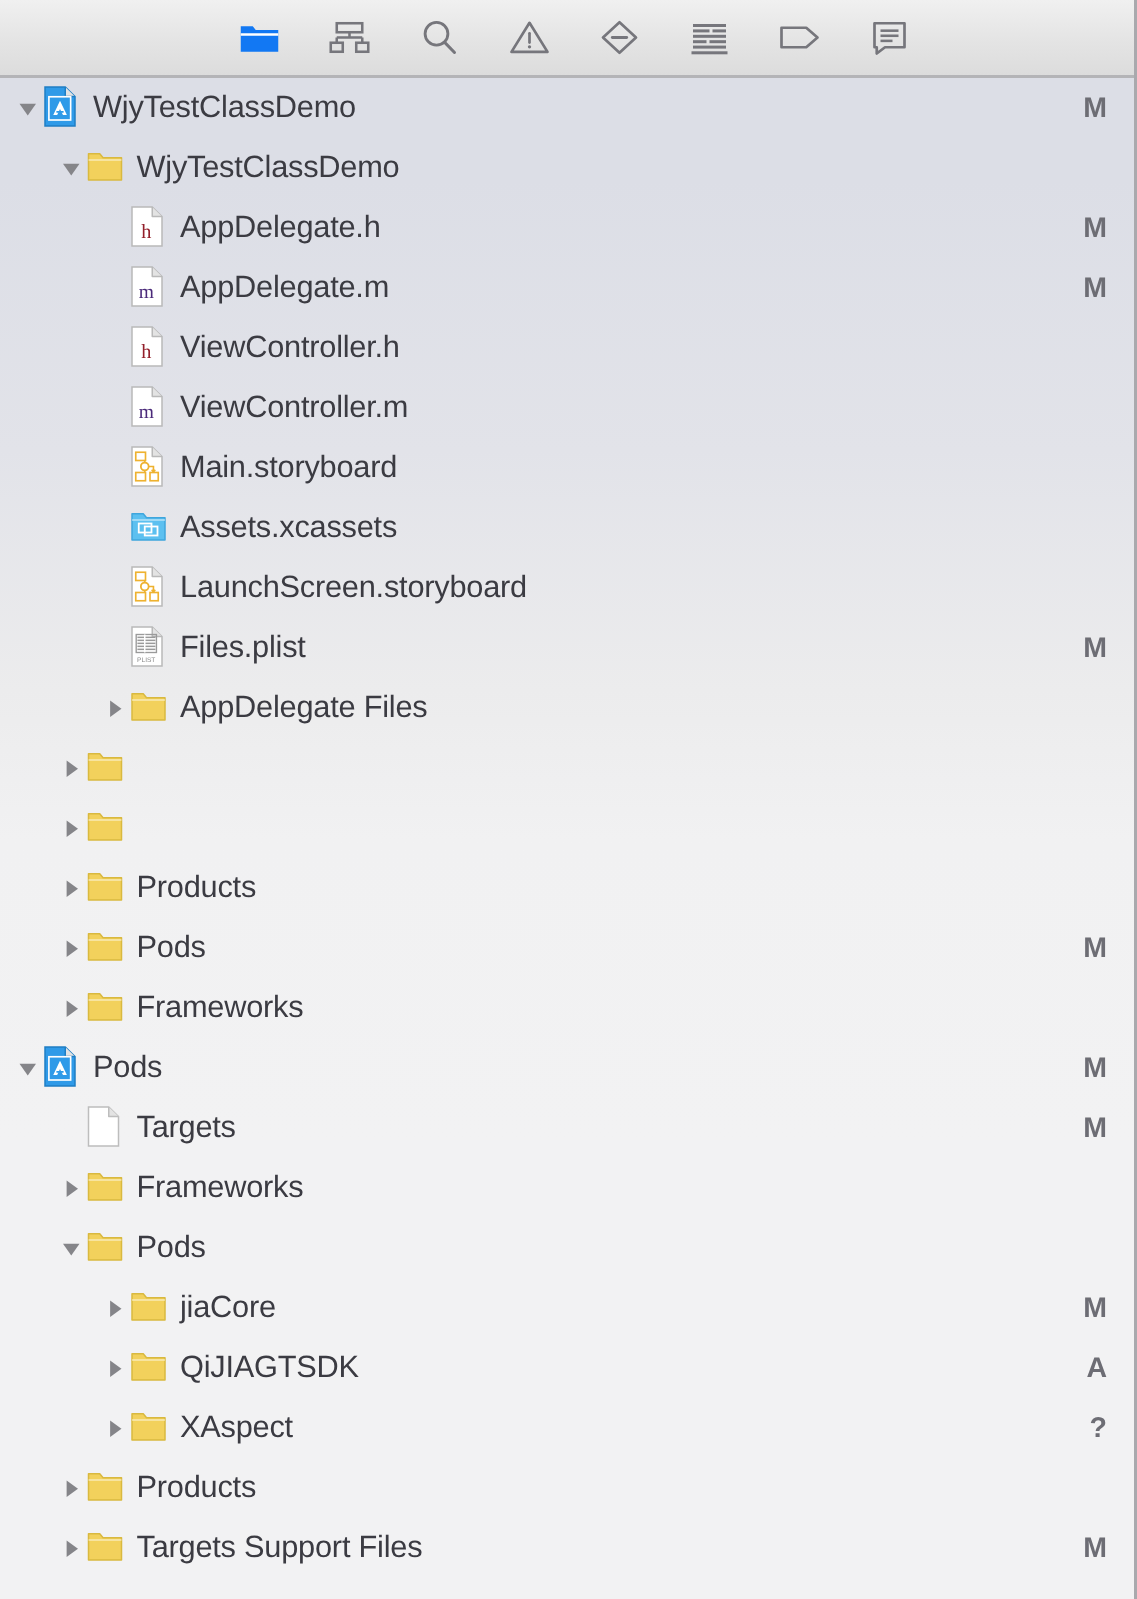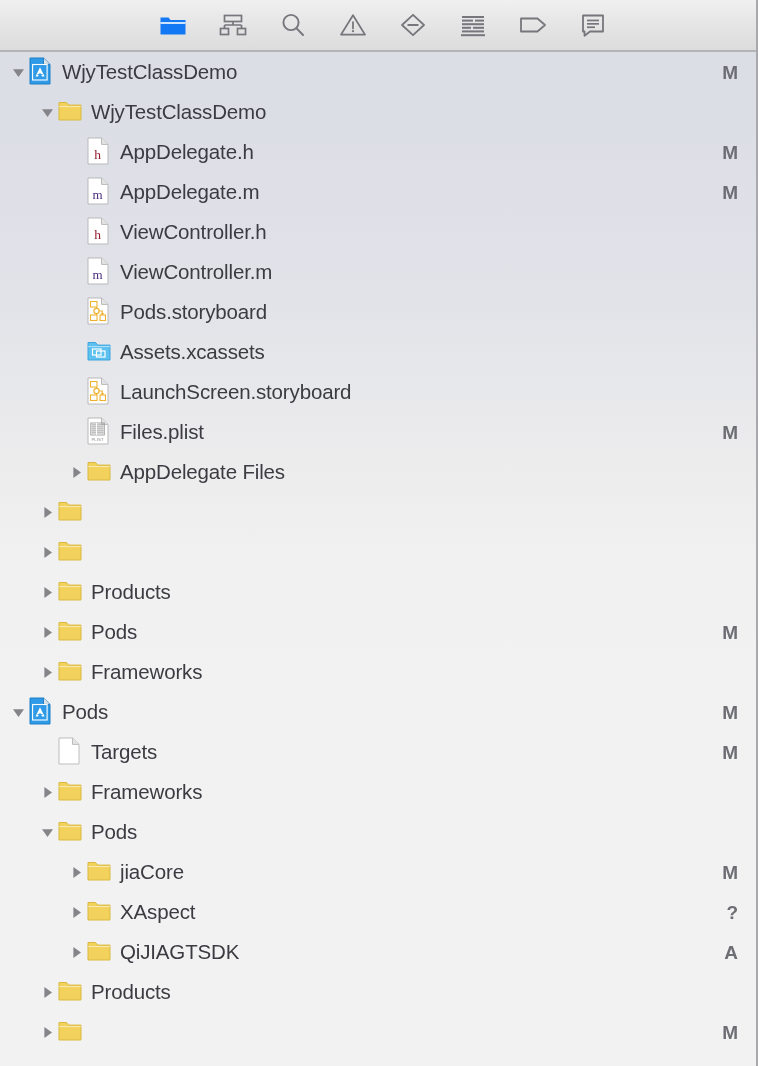--- a/index.html
+++ b/index.html
@@ -249,21 +249,21 @@
             <path d="M1 1h13.5L21 7.4V27H1z" fill="#ffffff" stroke="#b9b9b9" stroke-width="1"></path>
             <path d="M14.5 1v6.4H21" fill="#e3e3e3" stroke="#b9b9b9" stroke-width="1" stroke-linejoin="round"></path>
             <rect x="3.5" y="4.5" width="6.5" height="5.5" fill="none" stroke="#eeb230" stroke-width="1.1"></rect>
             <rect x="3.5" y="18" width="6.5" height="5.5" fill="none" stroke="#eeb230" stroke-width="1.1"></rect>
             <rect x="13" y="18" width="5.5" height="5.5" fill="none" stroke="#eeb230" stroke-width="1.1"></rect>
             <circle cx="9.5" cy="14" r="2.6" fill="none" stroke="#eeb230" stroke-width="1.2"></circle>
             <path d="M9.5 10v1.4M9.5 16.6V18M12.1 14h3.2v3.6" fill="none" stroke="#eeb230" stroke-width="1.1"></path>
             <path d="M15.3 17.6l-1.2-1.4M15.3 17.6l1.2-1.4" fill="none" stroke="#eeb230" stroke-width="1.1"></path>
           </svg>
         </span>
-        <span class="label">Pods.storyboard</span>
+        <span class="label">Main.storyboard</span>
       </div>
       <div class="row i2">
         <span class="tw"></span>
         <span class="ico">
           <svg width="24" height="30" viewBox="0 0 24 30" xmlns="http://www.w3.org/2000/svg">
             <path d="M1 5.5h7.5l2.2 2.6H23V23H1z" fill="#5cc0f0" stroke="#3fa6dd" stroke-width="1" stroke-linejoin="round"></path>
             <path d="M1 9.6h22" stroke="#ffffff" stroke-width="1" opacity="0.55" fill="none"></path>
             <rect x="5.5" y="12" width="8.5" height="6" fill="none" stroke="#ffffff" stroke-width="1.2"></rect>
             <rect x="9.5" y="14" width="8.5" height="6" fill="none" stroke="#ffffff" stroke-width="1.2"></rect>
           </svg>
@@ -467,38 +467,38 @@
           <svg width="13" height="13" viewBox="0 0 13 13" xmlns="http://www.w3.org/2000/svg">
             <path d="M3.4 1v11l7.6-5.5z" fill="#858589"></path>
           </svg>
         </span>
         <span class="ico">
           <svg width="24" height="30" viewBox="0 0 24 30" xmlns="http://www.w3.org/2000/svg">
             <path d="M1 5.5h7.5l2.2 2.6H23V23H1z" fill="#f2d15c" stroke="#d9b93f" stroke-width="1" stroke-linejoin="round"></path>
             <path d="M1 9.6h22" stroke="#ffffff" stroke-width="1" opacity="0.55" fill="none"></path>
           </svg>
         </span>
+        <span class="label">QiJIAGTSDK</span>
+        <span class="status">A</span>
+      </div>
+      <div class="row i2">
+        <span class="tw">
+          <svg width="13" height="13" viewBox="0 0 13 13" xmlns="http://www.w3.org/2000/svg">
+            <path d="M3.4 1v11l7.6-5.5z" fill="#858589"></path>
+          </svg>
+        </span>
+        <span class="ico">
+          <svg width="24" height="30" viewBox="0 0 24 30" xmlns="http://www.w3.org/2000/svg">
+            <path d="M1 5.5h7.5l2.2 2.6H23V23H1z" fill="#f2d15c" stroke="#d9b93f" stroke-width="1" stroke-linejoin="round"></path>
+            <path d="M1 9.6h22" stroke="#ffffff" stroke-width="1" opacity="0.55" fill="none"></path>
+          </svg>
+        </span>
         <span class="label">XAspect</span>
         <span class="status">?</span>
       </div>
-      <div class="row i2">
-        <span class="tw">
-          <svg width="13" height="13" viewBox="0 0 13 13" xmlns="http://www.w3.org/2000/svg">
-            <path d="M3.4 1v11l7.6-5.5z" fill="#858589"></path>
-          </svg>
-        </span>
-        <span class="ico">
-          <svg width="24" height="30" viewBox="0 0 24 30" xmlns="http://www.w3.org/2000/svg">
-            <path d="M1 5.5h7.5l2.2 2.6H23V23H1z" fill="#f2d15c" stroke="#d9b93f" stroke-width="1" stroke-linejoin="round"></path>
-            <path d="M1 9.6h22" stroke="#ffffff" stroke-width="1" opacity="0.55" fill="none"></path>
-          </svg>
-        </span>
-        <span class="label">QiJIAGTSDK</span>
-        <span class="status">A</span>
-      </div>
       <div class="row i1">
         <span class="tw">
           <svg width="13" height="13" viewBox="0 0 13 13" xmlns="http://www.w3.org/2000/svg">
             <path d="M3.4 1v11l7.6-5.5z" fill="#858589"></path>
           </svg>
         </span>
         <span class="ico">
           <svg width="24" height="30" viewBox="0 0 24 30" xmlns="http://www.w3.org/2000/svg">
             <path d="M1 5.5h7.5l2.2 2.6H23V23H1z" fill="#f2d15c" stroke="#d9b93f" stroke-width="1" stroke-linejoin="round"></path>
             <path d="M1 9.6h22" stroke="#ffffff" stroke-width="1" opacity="0.55" fill="none"></path>
@@ -511,17 +511,18 @@
           <svg width="13" height="13" viewBox="0 0 13 13" xmlns="http://www.w3.org/2000/svg">
             <path d="M3.4 1v11l7.6-5.5z" fill="#858589"></path>
           </svg>
         </span>
         <span class="ico">
           <svg width="24" height="30" viewBox="0 0 24 30" xmlns="http://www.w3.org/2000/svg">
             <path d="M1 5.5h7.5l2.2 2.6H23V23H1z" fill="#f2d15c" stroke="#d9b93f" stroke-width="1" stroke-linejoin="round"></path>
             <path d="M1 9.6h22" stroke="#ffffff" stroke-width="1" opacity="0.55" fill="none"></path>
           </svg>
         </span>
+        <span class="label">Targets Support Files</span>
         <span class="status">M</span>
       </div>
     </div>
 
 </div>
 
 </body></html>

